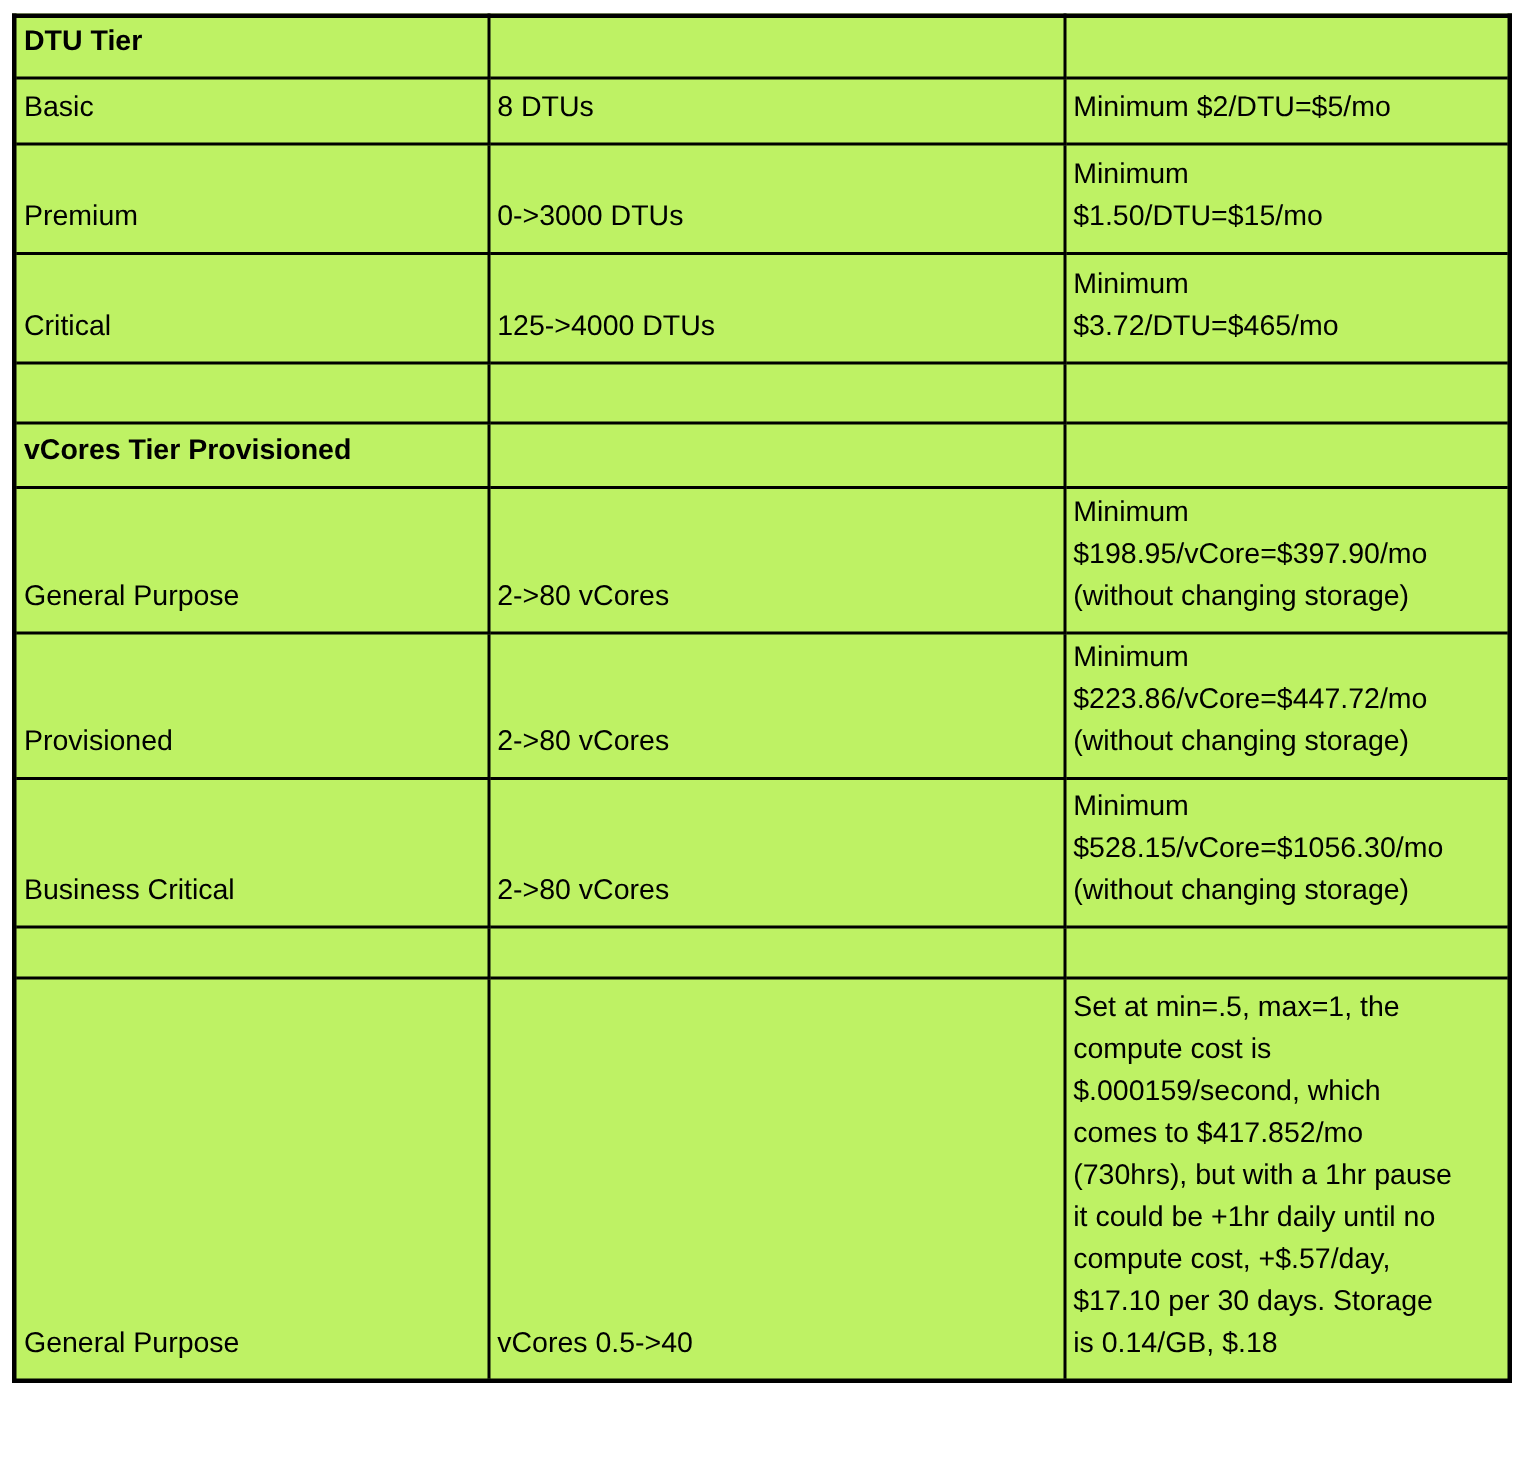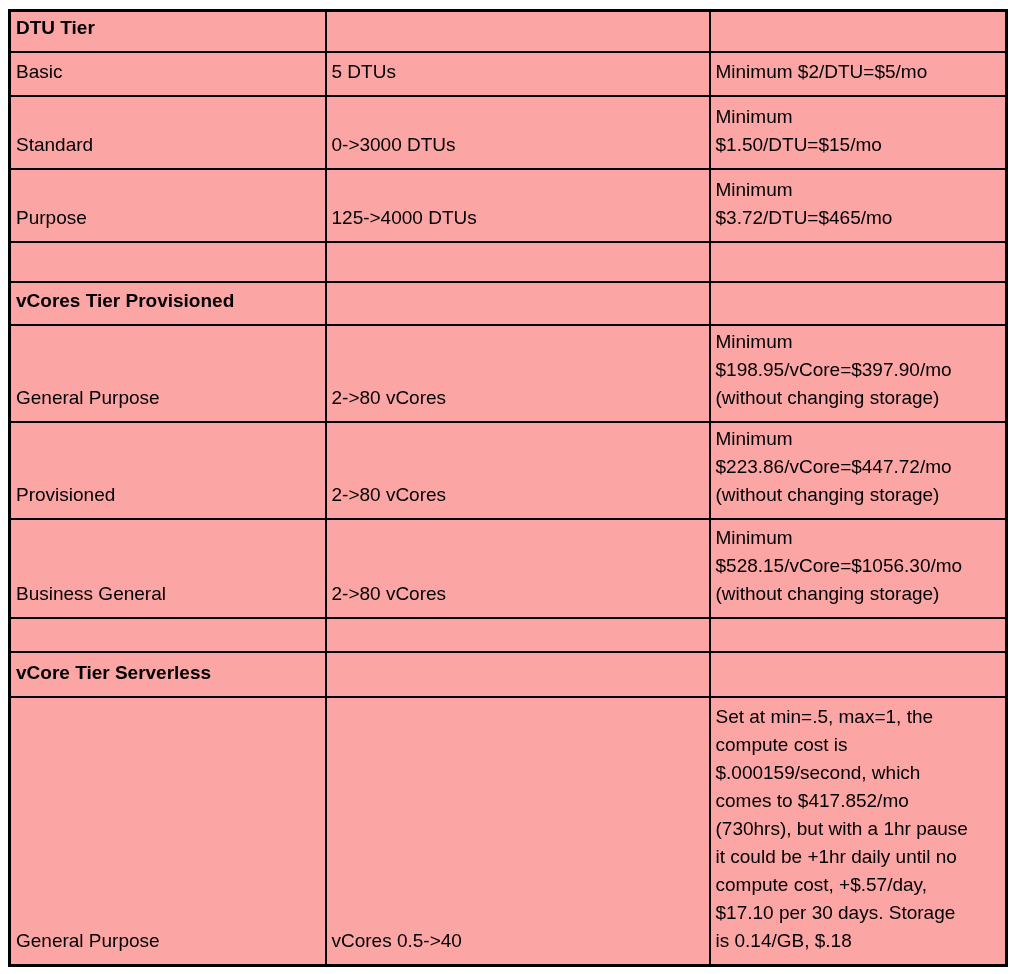--- a/index.html
+++ b/index.html
@@ -10,21 +10,21 @@
   body {
     padding: 9px 13px 14px 8px;
     font-family: "Liberation Sans", "DejaVu Sans", sans-serif;
     color: #000000;
   }
   table.pricing {
     border-collapse: collapse;
     table-layout: fixed;
     width: 997px;
     border: 3px solid #000000;
-    background: #fca5a5;
+    background: #bef264;
   }
   table.pricing td {
     border: 2px solid #000000;
     vertical-align: bottom;
     text-align: left;
     padding: 2px 5px 9px 5px;
     font-size: 19px;
     line-height: 28px;
     white-space: pre-line;
     overflow: hidden;
@@ -47,31 +47,31 @@
     <col class="col-pricing">
   </colgroup>
   <tbody>
       <tr class="section-header-row" style="height: 40px;">
         <td>DTU Tier</td>
         <td></td>
         <td></td>
       </tr>
       <tr class="data-row" style="height: 44px;">
         <td>Basic</td>
-        <td>5 DTUs</td>
+        <td>8 DTUs</td>
         <td>Minimum $2/DTU=$5/mo</td>
       </tr>
       <tr class="data-row" style="height: 73px;">
-        <td>Standard</td>
+        <td>Premium</td>
         <td>0-&gt;3000 DTUs</td>
         <td>Minimum
 $1.50/DTU=$15/mo</td>
       </tr>
       <tr class="data-row" style="height: 73px;">
-        <td>Purpose</td>
+        <td>Critical</td>
         <td>125-&gt;4000 DTUs</td>
         <td>Minimum
 $3.72/DTU=$465/mo</td>
       </tr>
       <tr class="spacer-row" style="height: 40px;">
         <td></td>
         <td></td>
         <td></td>
       </tr>
       <tr class="section-header-row" style="height: 43px;">
@@ -87,33 +87,28 @@
 (without changing storage)</td>
       </tr>
       <tr class="data-row" style="height: 91px;">
         <td>Provisioned</td>
         <td>2-&gt;80 vCores</td>
         <td>Minimum
 $223.86/vCore=$447.72/mo
 (without changing storage)</td>
       </tr>
       <tr class="data-row" style="height: 99px;">
-        <td>Business General</td>
+        <td>Business Critical</td>
         <td>2-&gt;80 vCores</td>
         <td>Minimum
 $528.15/vCore=$1056.30/mo
 (without changing storage)</td>
       </tr>
       <tr class="spacer-row" style="height: 34px;">
         <td></td>
-        <td></td>
-        <td></td>
-      </tr>
-      <tr class="section-header-row" style="height: 45px;">
-        <td>vCore Tier Serverless</td>
         <td></td>
         <td></td>
       </tr>
       <tr class="data-row" style="height: 268px;">
         <td>General Purpose</td>
         <td>vCores 0.5-&gt;40</td>
         <td>Set at min=.5, max=1, the
 compute cost is
 $.000159/second, which
 comes to $417.852/mo

